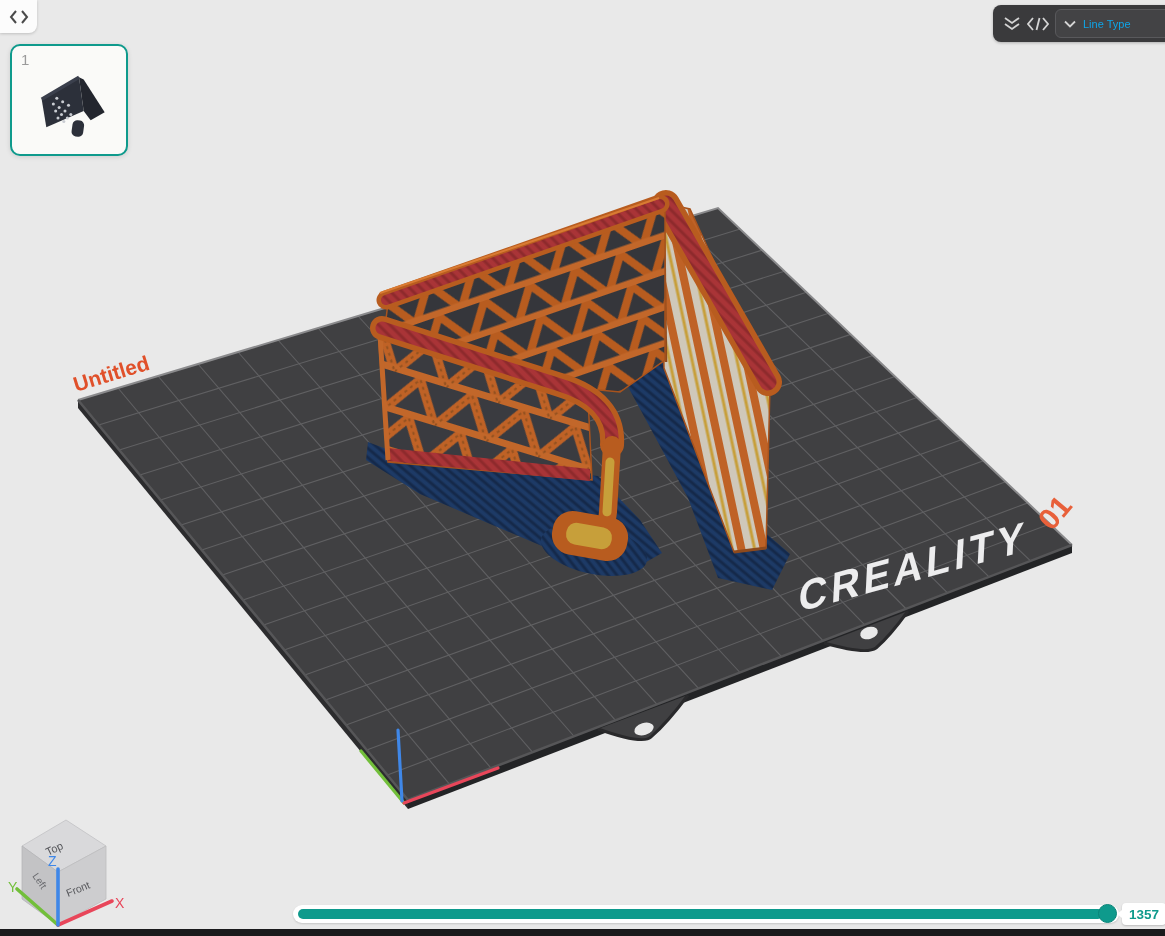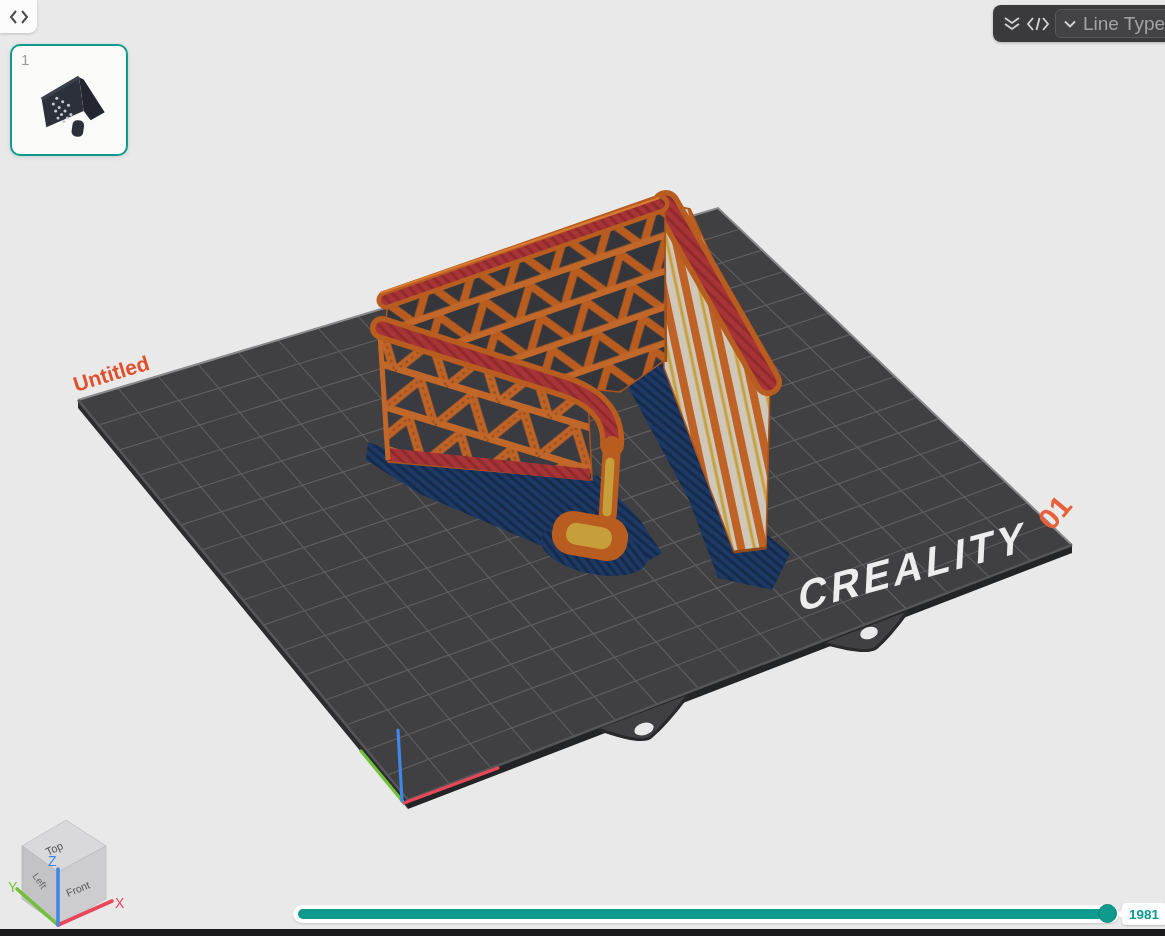--- a/index.html
+++ b/index.html
@@ -14,21 +14,21 @@
     border:2px solid #0e9a8c;border-radius:10px;
     box-shadow:0 1px 5px rgba(0,0,0,.12);cursor:pointer;}
   .plate-card .num{position:absolute;left:9px;top:5px;font-size:15px;color:#9a9a9a;}
   
   .view-toolbar{left:993px;top:5px;width:180px;height:37px;background:#3a3a3c;
     border-radius:8px 0 0 8px;display:flex;align-items:center;gap:6px;
     padding-left:10px;box-sizing:border-box;box-shadow:0 1px 3px rgba(0,0,0,.25);}
   .tb-icon{width:26px;height:26px;display:flex;align-items:center;justify-content:center;cursor:pointer;}
   .lt-select{height:27px;background:#434345;border:1px solid #59595c;border-radius:6px;
     display:flex;align-items:center;gap:7px;padding:0 10px 0 8px;cursor:pointer;min-width:110px;}
-  .lt-select span{color:#a3a3a3;font-size:19px;white-space:nowrap;}
+  .lt-select span{color:#0ea5e9;font-size:11px;white-space:nowrap;}
   
   .slider-track{left:293px;top:905px;width:826px;height:18px;background:#ffffff;
     border-radius:10px;box-shadow:0 1px 2px rgba(0,0,0,.15);cursor:pointer;}
   .slider-fill{left:298px;top:909px;width:805px;height:10px;background:#0e9a8c;border-radius:6px;}
   .slider-handle{left:1098px;top:904px;width:19px;height:19px;border-radius:50%;
     background:#0e9a8c;border:1px solid #0a8478;box-sizing:border-box;cursor:grab;}
   .slider-label{left:1122px;top:903px;height:22px;background:#ffffff;border-radius:4px;
     box-shadow:0 1px 2px rgba(0,0,0,.2);display:flex;align-items:center;
     padding:0 7px;color:#0e9a8c;font-size:13.5px;font-weight:bold;}
   .slider-label:before{content:"";position:absolute;left:-5px;top:7px;width:0;height:0;
@@ -230,16 +230,16 @@
       <polyline points="1,1.5 6,6.5 11,1.5" fill="none" stroke="#d4d4d4" stroke-width="1.8"></polyline>
     </svg>
     <span>Line Type</span>
   </div>
 </div>
 
 <div class="abs slider-track"></div>
 <div class="abs slider-fill"></div>
 <div class="abs slider-handle"></div>
 <div class="abs slider-label">
-  <span>1981</span>
+  <span>1357</span>
 </div>
 
 <div class="abs bottom-bar"></div>
 
 </body></html>

